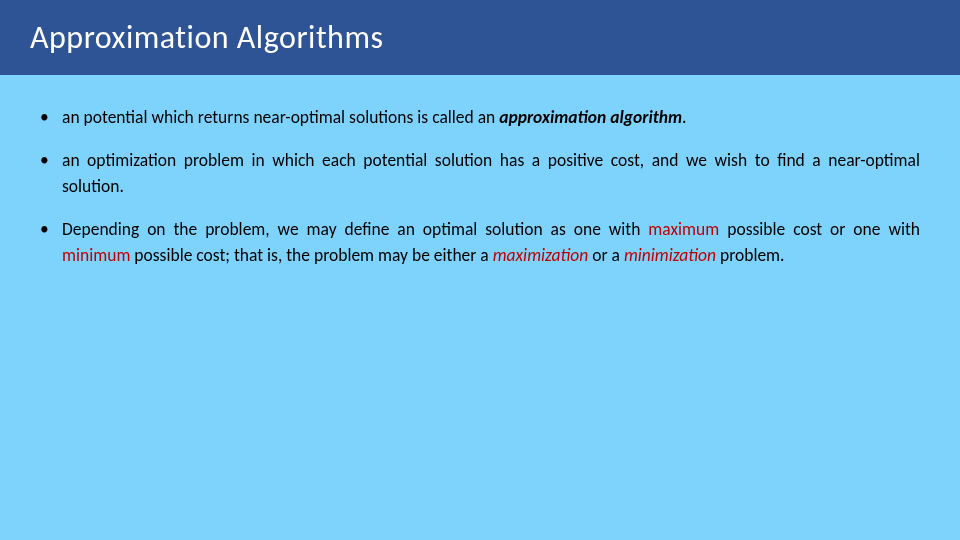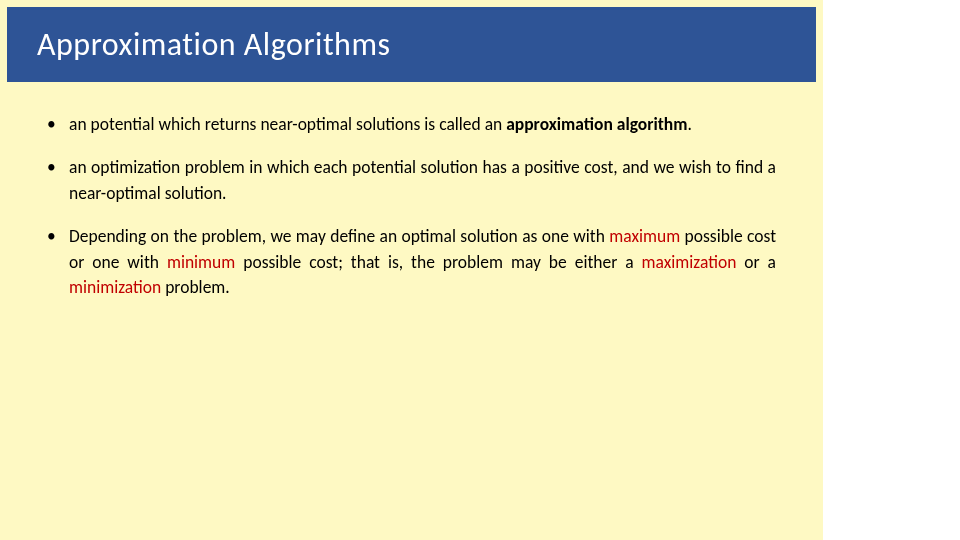--- a/index.html
+++ b/index.html
@@ -10,24 +10,24 @@
 
     body {
       width: 960px;
       height: 540px;
       background: #ffffff;
       font-family: 'Calibri', 'Segoe UI', Arial, sans-serif;
       overflow: hidden;
     }
 
     .slide {
-      width: 823px;
+      width: 960px;
       height: 540px;
-      background: #fef9c3;
-      padding: 7px;
+      background: #7dd3fc;
+      padding: 0;
       position: relative;
     }
 
     .title-bar {
       background: #2e5496;
       padding: 18px 30px 18px 30px;
       margin-bottom: 30px;
     }
 
     .title-text {
@@ -56,30 +56,32 @@
       font-size: 17.5px;
       margin-top: 0px;
       color: #000000;
     }
 
     .bullet-text {
       flex: 1;
     }
 
     .italic-bold {
+      font-style: italic;
       font-weight: 700;
     }
 
     .red-text {
       color: #c00000;
       margin-top: 33px;
     }
 
     .red-italic {
       color: #c00000;
+      font-style: italic;
     }
   </style>
 </head>
 <body>
 
 <div class="slide">
   <div class="title-bar">
     <span class="title-text">Approximation Algorithms</span>
   </div>
 

